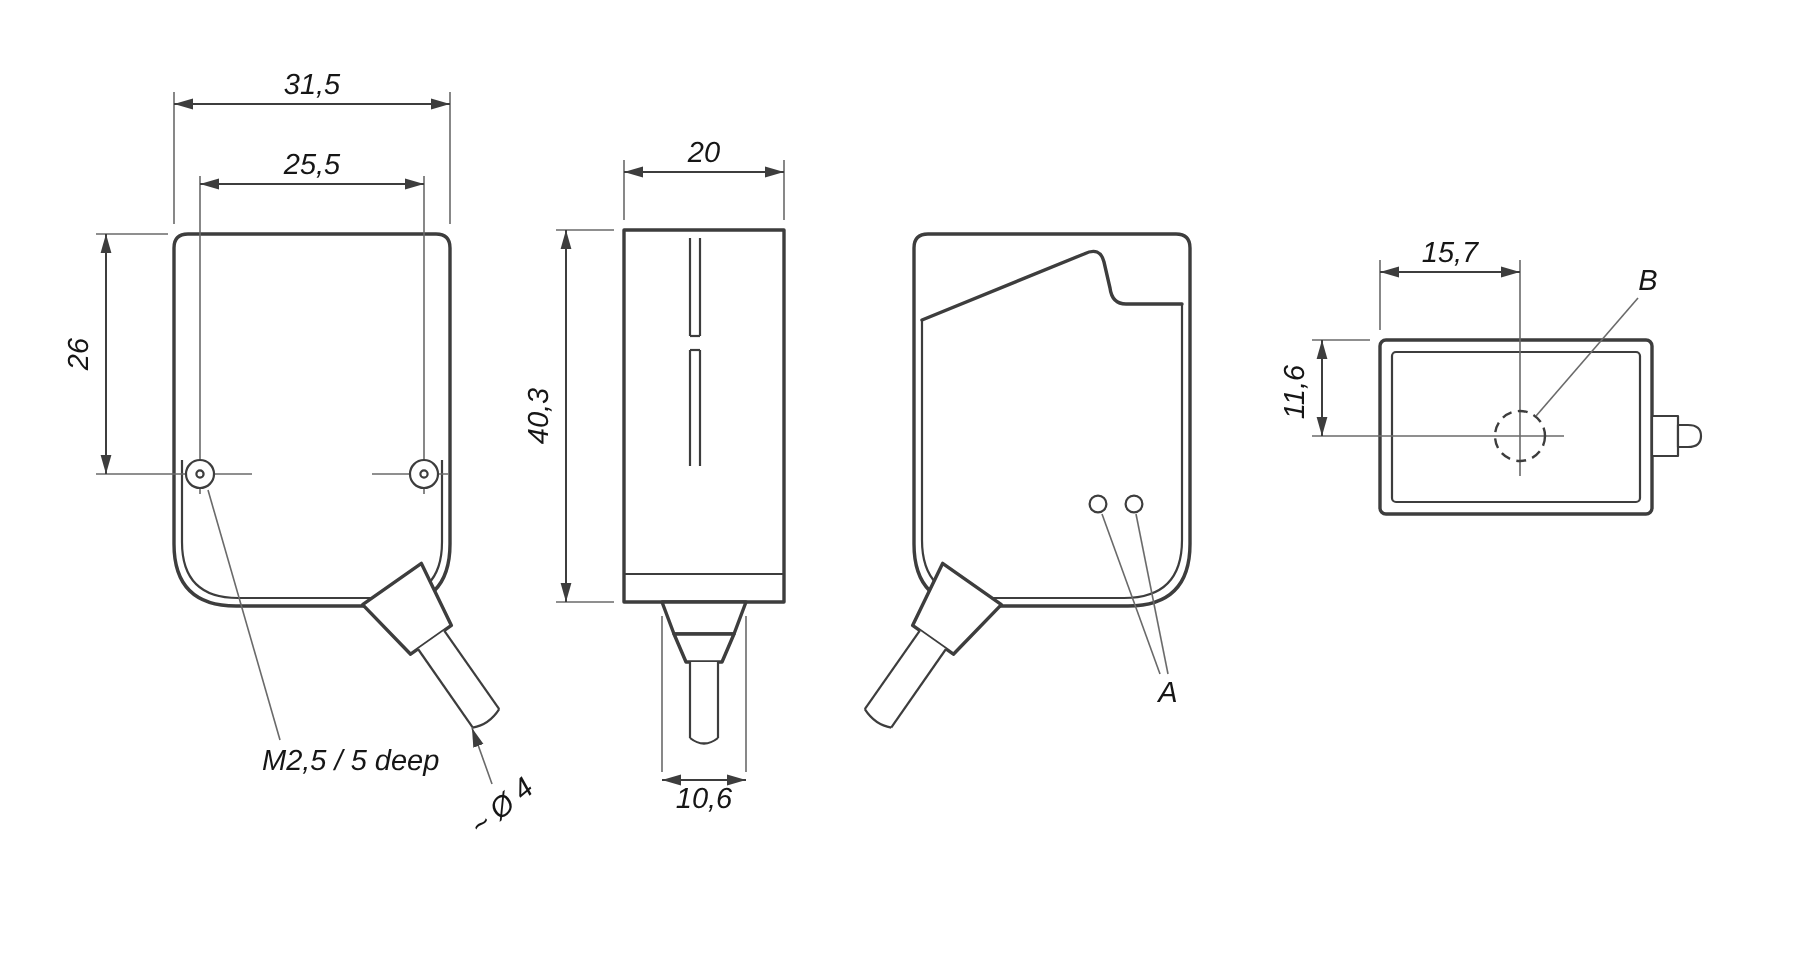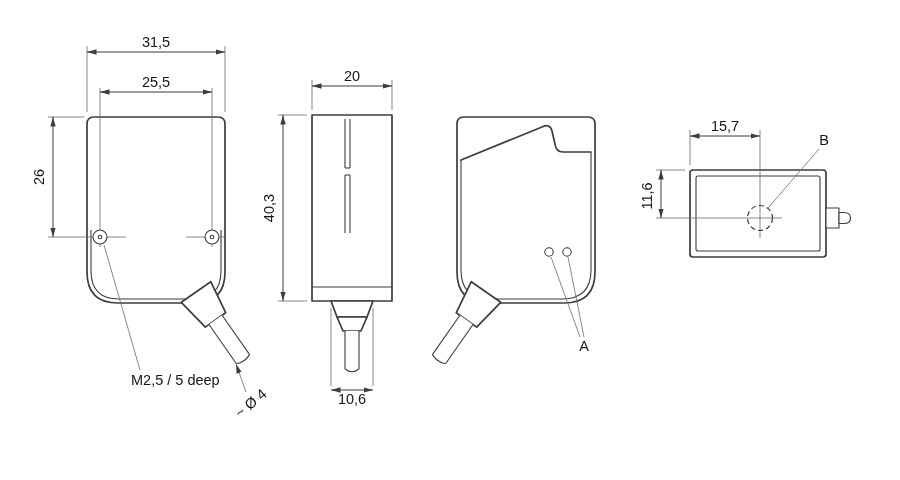--- a/index.html
+++ b/index.html
@@ -1,17 +1,17 @@
 <!DOCTYPE html>
 <html><head>
 <meta charset="utf-8">
 <style>
   html,body{margin:0;padding:0;background:#ffffff;}
   .stage{width:900px;height:480px;background:#ffffff;position:relative;overflow:hidden;
-         font-family:"Liberation Sans",sans-serif;}
+         font-family:"Liberation Sans",sans-serif;font-style:italic;}
   svg{display:block;}
   .outline{fill:none;stroke:#3d3d3d;stroke-width:1.7;stroke-linejoin:round;stroke-linecap:round;}
   .outline2{fill:none;stroke:#3d3d3d;stroke-width:1.1;stroke-linejoin:round;}
   .white{fill:#ffffff;}
   .ext{fill:none;stroke:#6a6a6a;stroke-width:0.8;}
   .dim{fill:none;stroke:#3d3d3d;stroke-width:1;}
   .dash{fill:none;stroke:#3d3d3d;stroke-width:1.2;stroke-dasharray:5 3.2;}
   text{font-family:"Liberation Sans",sans-serif;font-size:14.5px;fill:#161616;}
 </style>
 </head>

